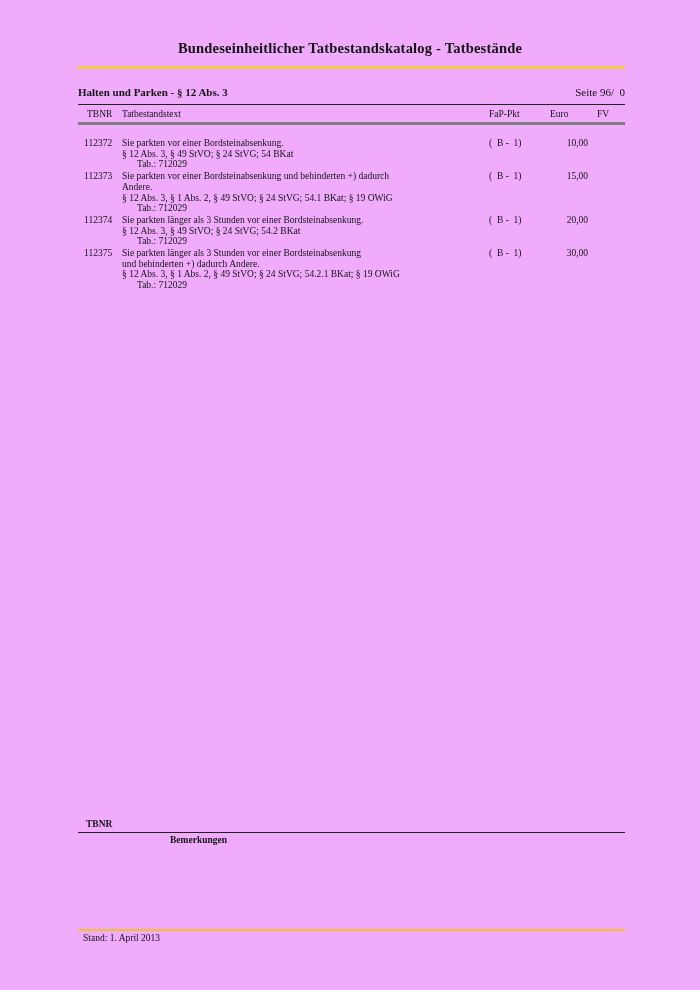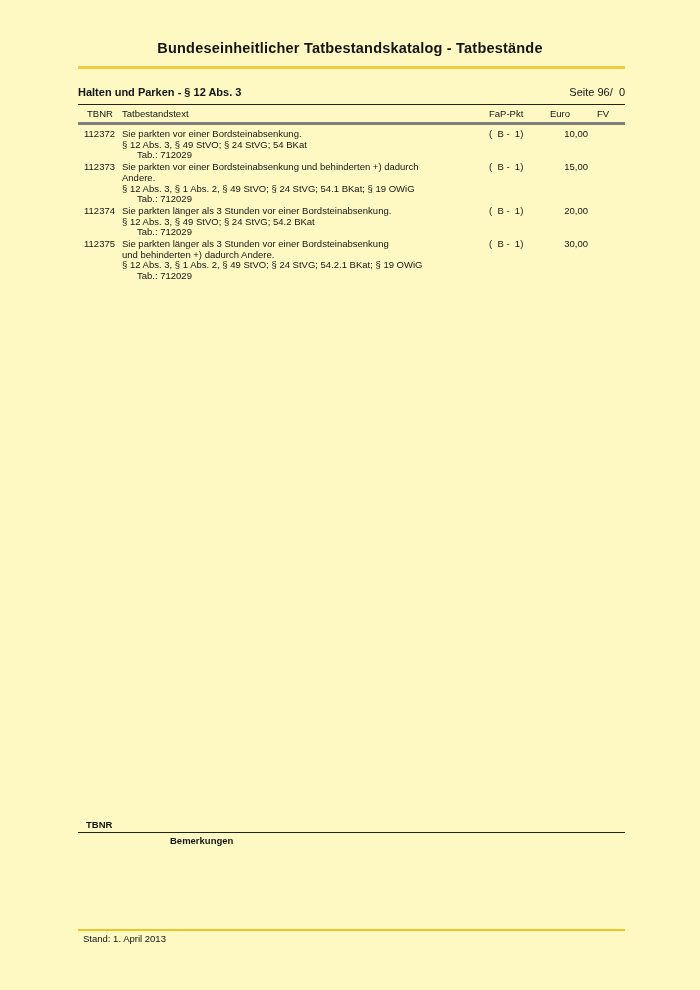--- a/index.html
+++ b/index.html
@@ -1,38 +1,38 @@
 <!DOCTYPE html>
 <html><head>
 <meta charset="utf-8">
 <style>
   html,body { margin:0; padding:0; background:#ffffff; }
   .page {
-    position:relative; width:700px; height:990px; background:#fef9c3;
-    font-family:Liberation Sans, sans-serif; color:#141414; overflow:hidden;
+    position:relative; width:700px; height:990px; background:#f0abfc;
+    font-family:Liberation Serif, serif; color:#141414; overflow:hidden;
   }
   .doc-title {
     position:absolute; top:40px; left:0; width:100%;
     text-align:center; font-size:14.5px; font-weight:bold; letter-spacing:0.2px;
   }
   .gold-rule-top { position:absolute; left:78px; top:66px; width:547px; height:3px; background:#F3CB45; }
   .content { position:absolute; left:78px; top:86px; width:547px; }
   .section-row { display:flex; justify-content:space-between; align-items:flex-start; height:14px; }
   .section-title { font-weight:bold; font-size:11px; white-space:pre; }
   .page-label { font-size:11px; white-space:pre; }
   .thin-rule { border-top:1px solid #222222; margin-top:4px; }
   .col-header { position:relative; height:17px; font-size:9.5px; }
   .col-header span { position:absolute; bottom:3px; white-space:pre; }
   .ch-tbnr { left:9px; }
   .ch-text { left:44px; }
   .ch-fap  { left:411px; }
   .ch-euro { left:472px;text-align:right; }
   .ch-fv   { left:519px;margin-top:36px; }
   .thick-rule { height:3px; background:#7F7F7F; }
-  .rows { padding-top:4px; }
+  .rows { padding-top:13px; }
   .row { position:relative; font-size:9.5px; line-height:10.7px; margin-bottom:1px; }
   .row .tbnr { position:absolute; left:6px; top:0; }
   .row .textblock { margin-left:44px; width:370px; }
   .row .tab-line { margin-left:15px; }
   .row .fap { position:absolute; left:411px; top:0; white-space:pre; }
   .row .euro { position:absolute; left:462px; top:0; width:48px; text-align:right; }
   .row .fv { position:absolute; left:515px; top:0; width:24px; text-align:center; }
   .remarks {
     position:absolute; left:78px; top:819px; width:547px; height:13px;
     border-bottom:1px solid #222222; font-size:9.5px; font-weight:bold;

